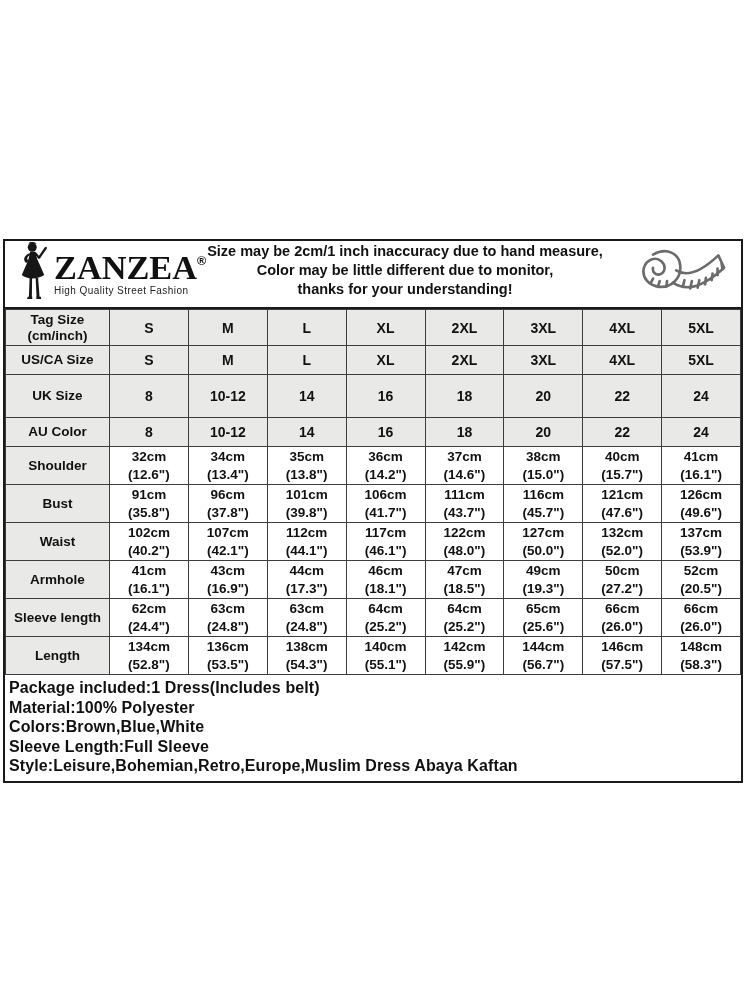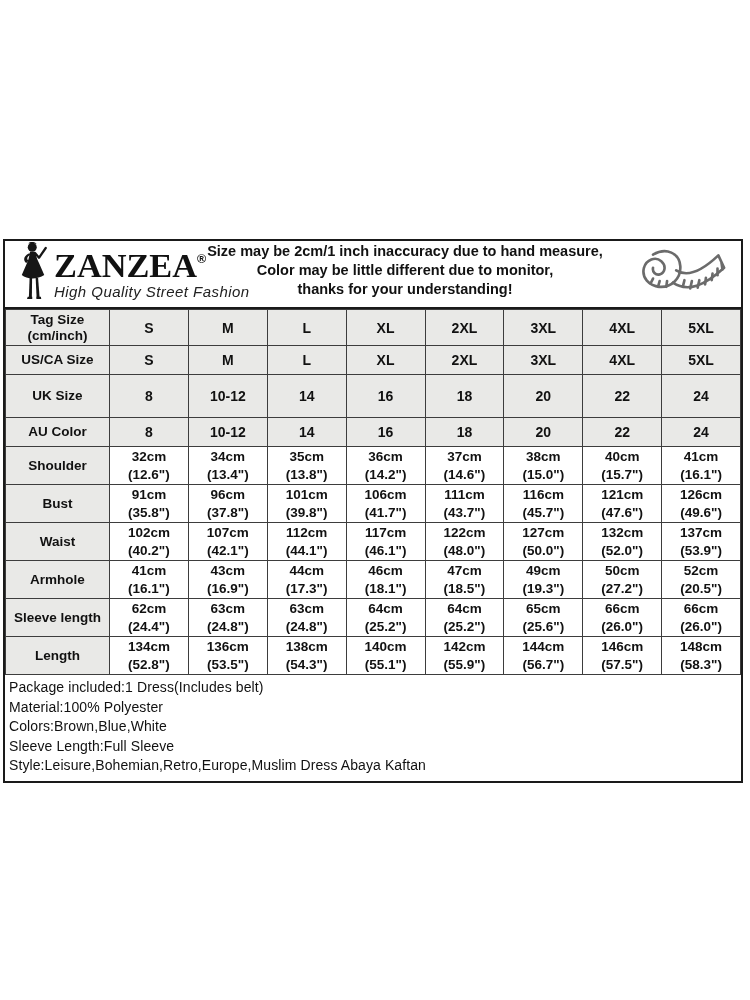--- a/index.html
+++ b/index.html
@@ -45,27 +45,26 @@
     transform-origin:left center;
     white-space:nowrap;
   }
   .logo-reg{
     font-size:12px;
     vertical-align:14px;
     font-family:"Liberation Sans", sans-serif;
     font-weight:700;
   }
   .logo-tagline{
-    font-size:15px;
+    font-size:10px;
     letter-spacing:0.45px;
     margin-top:1px;
     font-weight:400;
     color:#222;
     white-space:nowrap;
-    font-style:italic;
   }
   .disclaimer{
     flex:1;
     text-align:center;
     font-weight:700;
     font-size:14.5px;
     line-height:19px;
     padding-top:1px;
   }
   .tape{
@@ -103,22 +102,22 @@
   #size-rows tr:nth-child(1){height:36px;}
   #size-rows tr:nth-child(2){height:29px;padding-left:16px;}
   #size-rows tr:nth-child(3){height:43px;}
   #size-rows tr:nth-child(4){height:29px;}
   #size-rows tr:nth-child(n+5){height:38px;}
   
   .details{
     padding:3px 6px 5px 4px;
   }
   .detail-line{
-    font-size:14px;
-    font-weight:400;
+    font-size:16px;
+    font-weight:700;
     line-height:19.6px;
     letter-spacing:0.1px;
     white-space:nowrap;
   }
 </style>
 </head>
 <body>
 
 <div class="sheet">
 

